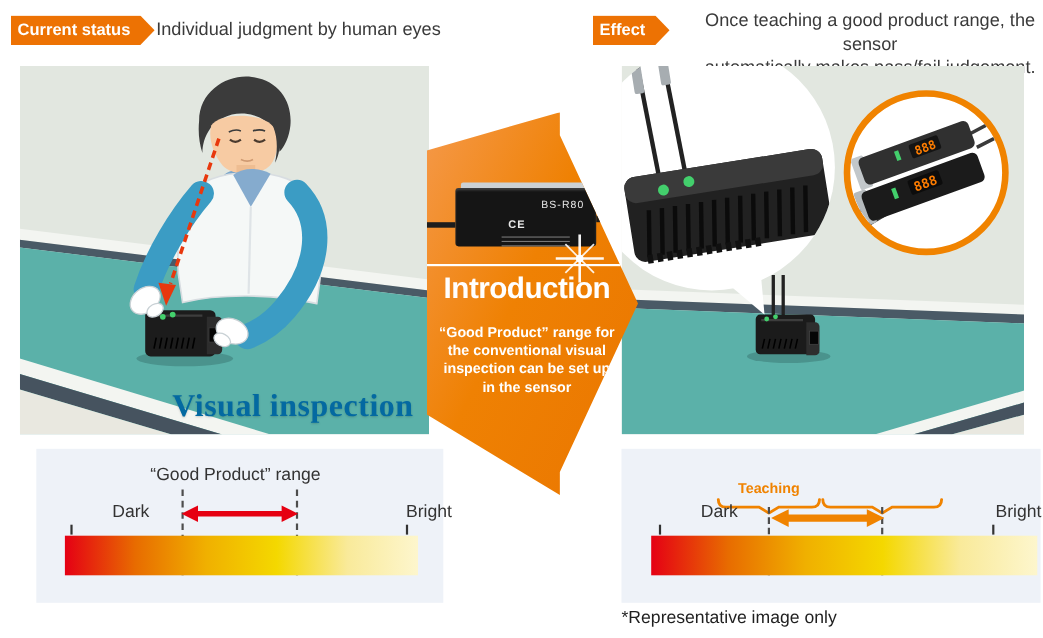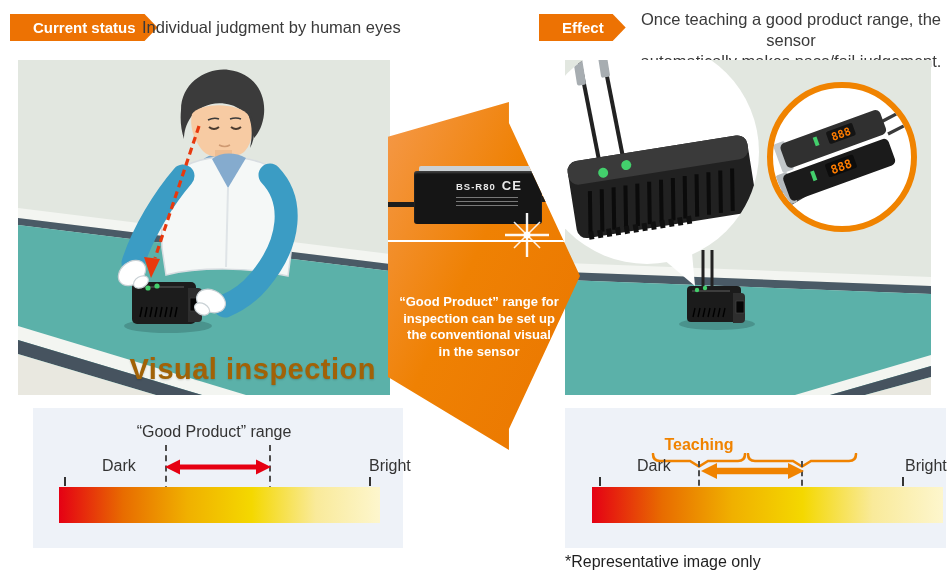--- a/index.html
+++ b/index.html
@@ -1,67 +1,67 @@
 <!DOCTYPE html>
 <html><head>
 <meta charset="utf-8">
 <style>
   html,body{margin:0;padding:0;background:#fff;}
   #canvas{position:relative;width:948px;height:580px;background:#fff;overflow:hidden;
           font-family:"Liberation Sans","DejaVu Sans",sans-serif;}
 
   
   .badge{position:absolute;height:27px;line-height:27px;background:#ed7203;color:#fff;
-         font-weight:bold;font-size:15px;padding:0 22px 0 23px;
+         font-weight:bold;font-size:15px;padding:0 22px 0 6px;
          clip-path:polygon(0 0,calc(100% - 13px) 0,100% 50%,calc(100% - 13px) 100%,0 100%);}
   #badge-current{left:10px;top:14px;}
   #badge-effect{left:539px;top:14px;text-align:center;}
   .hdr-text{position:absolute;font-size:16.5px;color:#3a3a3a;text-align:center;}
   #hdr-current-text{left:142px;top:18px;}
   #hdr-effect-text{left:631px;top:9px;line-height:21px;width:320px;}
 
   
   .panel{position:absolute;top:60px;height:335px;overflow:hidden;}
   #panel-left{left:18px;width:372px;}
   #panel-right{left:565px;width:366px;}
-  .caption{position:absolute;bottom:9px;right:14px;color:#a16207;font-weight:bold;font-size:29px;
-           letter-spacing:.5px;text-shadow:0 1px 2px rgba(0,0,0,.18);}
+  .caption{position:absolute;bottom:9px;right:14px;color:#0369a1;font-weight:bold;font-size:29px;
+           letter-spacing:.5px;text-shadow:0 1px 2px rgba(0,0,0,.18);font-family:Liberation Serif, serif;}
 
   
   #intro-arrow{position:absolute;left:388px;top:102px;width:192px;height:348px;z-index:6;
     background:linear-gradient(115deg,#f5994a 0%,#ef8103 45%,#ea7600 100%);
     clip-path:polygon(0 10%,63% 0,63% 6%,100% 50%,63% 94%,63% 100%,0 79%);}
   #intro-sensor{position:absolute;left:26px;top:64px;width:128px;height:58px;}
   .sensor-top{position:absolute;top:0;left:5px;right:5px;height:7px;background:#ccd1d4;border-radius:2px;}
   .sensor-body{position:absolute;top:5px;left:0;right:0;bottom:0;background:#151515;border-radius:3px;
                box-shadow:inset 0 2px 2px rgba(255,255,255,.18);}
   .sensor-cable-l{position:absolute;left:-26px;top:36px;width:26px;height:5px;background:#1d1d1d;}
   .sensor-cable-r{position:absolute;right:-38px;top:30px;width:38px;height:6px;background:#1d1d1d;}
   .sensor-label{position:absolute;right:6px;top:10px;width:80px;color:#e8e8e8;}
-  .sensor-model{font-size:9.5px;font-weight:bold;letter-spacing:1px;display:inline-block;}
-  .sensor-ce{font-size:13px;font-weight:bold;display:inline-block;margin-left:6px;letter-spacing:1px;}
+  .sensor-model{font-size:9.5px;font-weight:normal;letter-spacing:1px;display:inline-block;margin-left:36px;}
+  .sensor-ce{font-size:10px;font-weight:bold;display:inline-block;margin-left:6px;letter-spacing:1px;}
   .spec-line{height:1.5px;background:#9a9a9a;opacity:.75;margin:2.5px 0;width:62px;}
   #intro-divider{position:absolute;left:0;top:138px;width:100%;height:2px;background:#fff;}
   #intro-title{position:absolute;left:0;top:145px;width:182px;text-align:center;color:#fff;
                font-size:27px;font-weight:bold;letter-spacing:-.5px;}
   #intro-desc{position:absolute;left:5px;top:192px;width:172px;text-align:center;color:#fff;
               font-size:13px;font-weight:bold;line-height:16.5px;}
   #sparkle{position:absolute;left:117px;top:111px;}
 
   
   .scale-panel{position:absolute;top:408px;height:140px;background:#eef2f8;}
   #scale-left{left:33px;width:370px;}
   #scale-right{left:565px;width:381px;}
   .scale-title{position:absolute;left:51px;top:15px;width:260px;text-align:center;
                font-size:16px;color:#333;}
   .dash-line{position:absolute;width:0;border-left:2px dashed #4d4d4d;}
   .end-label{position:absolute;font-size:16px;color:#333;top:49px;margin-left:40px;}
   .tick{position:absolute;width:2px;height:9px;background:#333;top:69px;}
   .grad-bar{position:absolute;top:79px;height:36px;}
-  .orange-label{position:absolute;top:28px;transform:translateX(-50%);font-size:16px;
+  .orange-label{position:absolute;top:28px;transform:translateX(-50%);font-size:13px;
                 font-weight:bold;color:#f08300;white-space:nowrap;}
   .brace{position:absolute;top:45px;}
   .dbl-arrow{position:absolute;}
 
   #footnote{position:absolute;left:565px;top:553px;width:381px;text-align:left;
             font-size:16px;color:#1f1f1f;}
 </style>
 </head>
 <body>
 
@@ -218,24 +218,25 @@
         <line x1="22" y1="0" x2="22" y2="44"></line>
         <line x1="0" y1="22" x2="44" y2="22"></line>
       </g>
       <g stroke="#ffffff" stroke-width="1.6" opacity="0.9">
         <line x1="9" y1="9" x2="35" y2="35"></line>
         <line x1="35" y1="9" x2="9" y2="35"></line>
       </g>
       <circle cx="22" cy="22" r="3.5" fill="#ffffff"></circle>
     </svg>
     <div id="intro-divider"></div>
+    <div id="intro-title">Introduction</div>
     <div id="intro-desc">
       <div>“Good Product” range for</div>
+      <div>the conventional visual</div>
       <div>inspection can be set up</div>
-      <div>the conventional visual</div>
       <div>in the sensor</div>
     </div>
   </div>
 
   <div class="scale-panel" id="scale-left">
     <div class="scale-title">“Good Product” range</div>
     <div class="dash-line" style="left:132px;top:37px;height:78px;"></div>
     <div class="dash-line" style="left:236px;top:37px;height:78px;"></div>
     <svg class="dbl-arrow" style="left:132px;top:50px;" width="106" height="18" viewBox="0 0 106 18">
       <line x1="13" y1="9" x2="93" y2="9" stroke="#e60012" stroke-width="5"></line>

